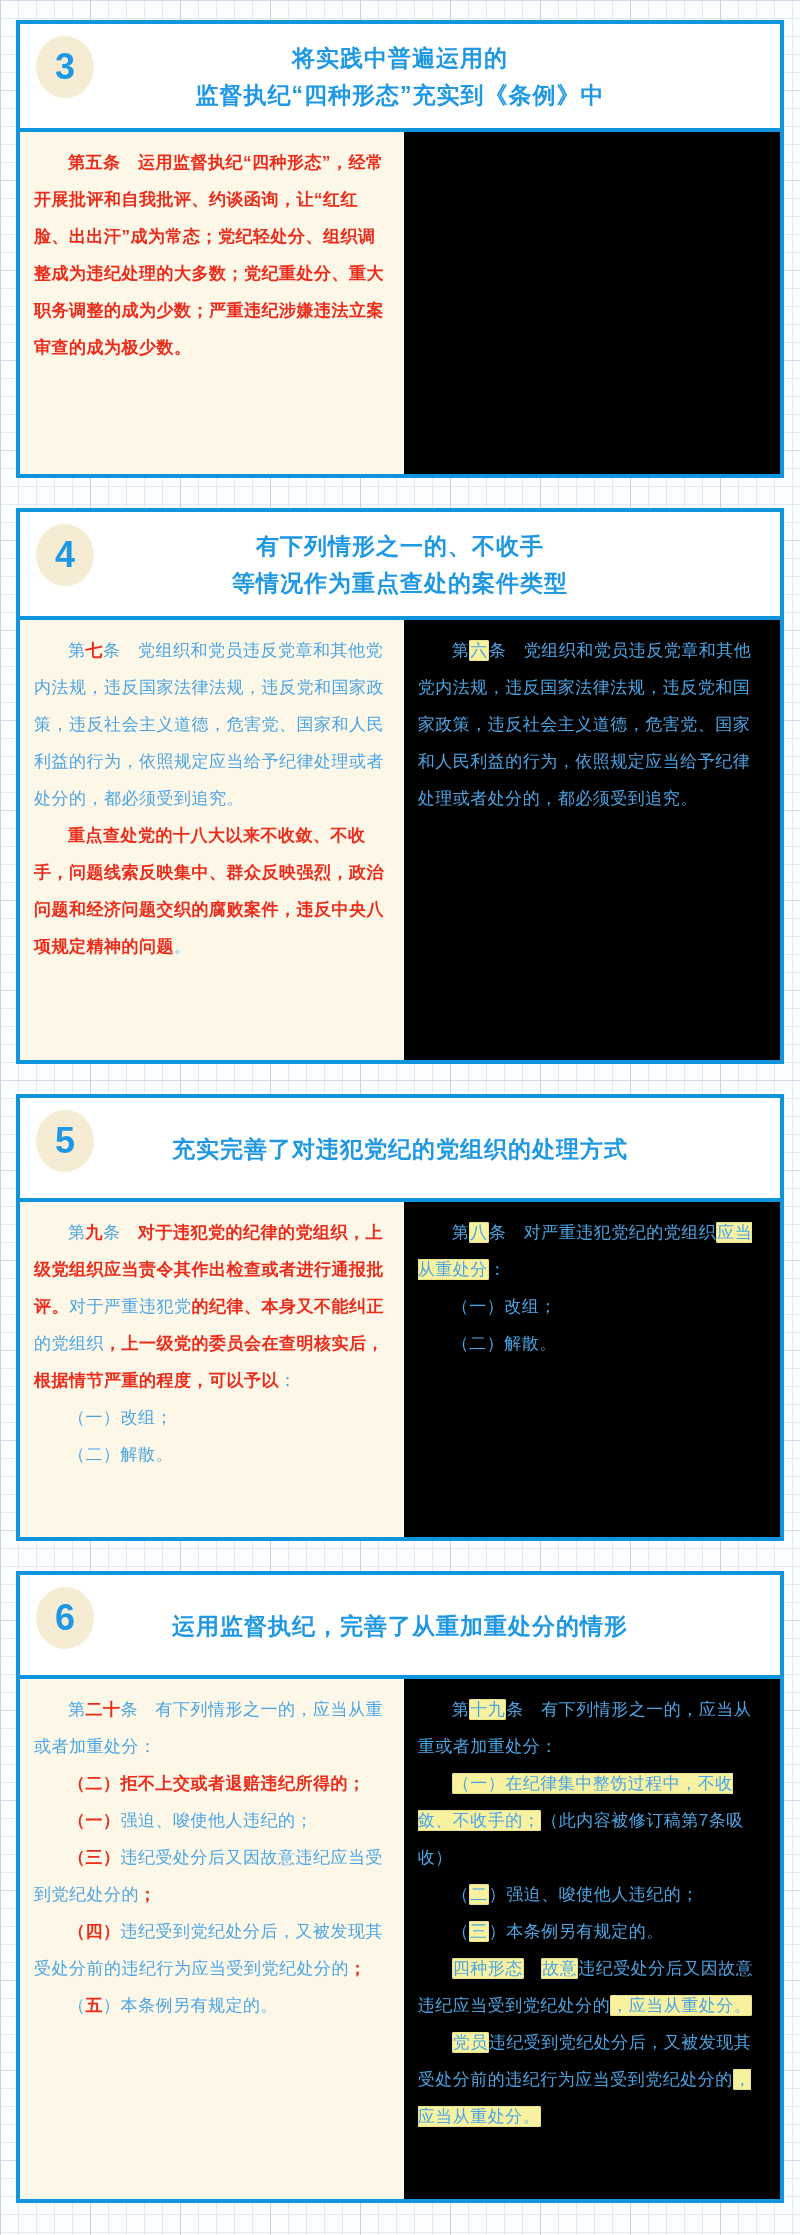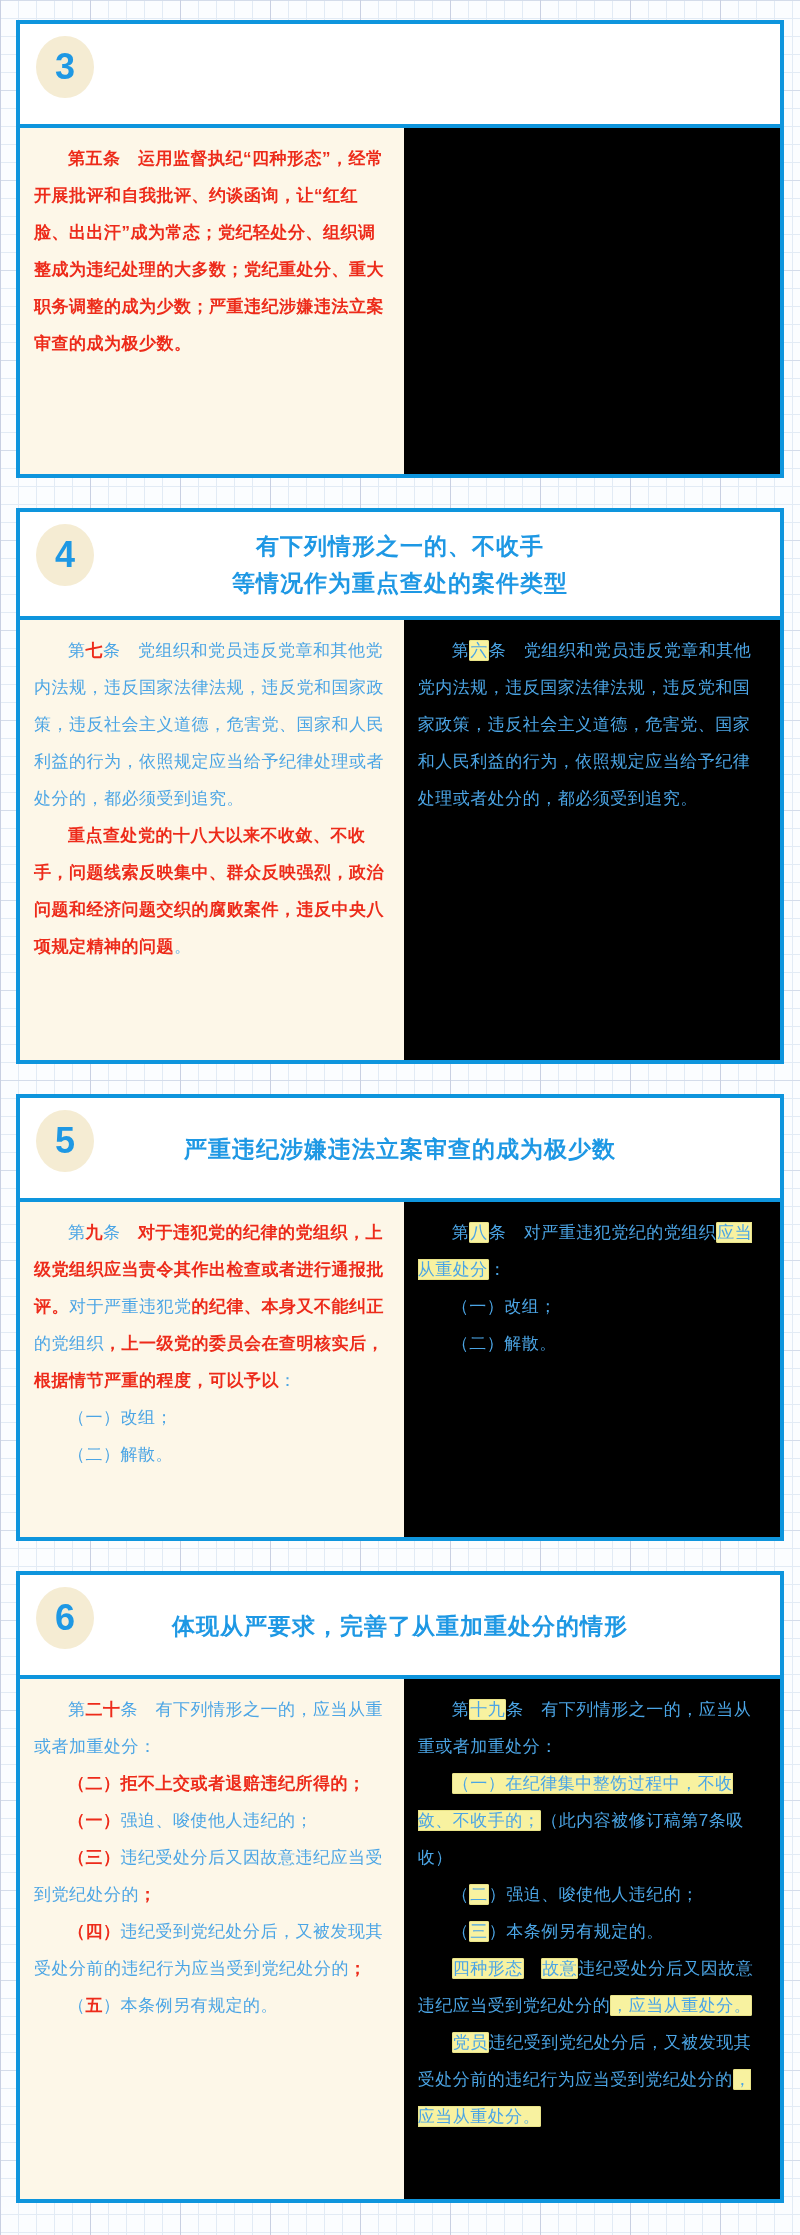--- a/index.html
+++ b/index.html
@@ -95,20 +95,24 @@
   .section[data-idx="2"]{min-height:447px;}
   .section[data-idx="3"]{min-height:632px;}
 </style>
 </head>
 <body>
 
 <div id="page">
   <div class="section" data-idx="0">
     <div class="sec-header">
       <div class="badge">3</div>
+      <div class="sec-title">
+          <div>将实践中普遍运用的</div>
+          <div>监督执纪“四种形态”充实到《条例》中</div>
+        </div>
     </div>
     <div class="sec-body">
       <div class="col col-left">
           <p class="para"><span class="seg-red">第五条　运用监督执纪“四种形态”，经常开展批评和自我批评、约谈函询，让“红红脸、出出汗”成为常态；党纪轻处分、组织调整成为违纪处理的大多数；党纪重处分、重大职务调整的成为少数；严重违纪涉嫌违法立案审查的成为极少数。</span></p>
         </div>
       <div class="col col-right"></div>
     </div>
   </div>
 
   <div class="section" data-idx="1">
@@ -127,42 +131,42 @@
       <div class="col col-right">
           <p class="para"><span class="seg-blue">第</span><span class="seg-blue hl">六</span><span class="seg-blue">条　党组织和党员违反党章和其他党内法规，违反国家法律法规，违反党和国家政策，违反社会主义道德，危害党、国家和人民利益的行为，依照规定应当给予纪律处理或者处分的，都必须受到追究。</span></p>
         </div>
     </div>
   </div>
 
   <div class="section" data-idx="2">
     <div class="sec-header">
       <div class="badge">5</div>
       <div class="sec-title">
-          <div>严重违纪涉嫌违法立案审查的成为极少数</div>
+          <div>充实完善了对违犯党纪的党组织的处理方式</div>
         </div>
     </div>
     <div class="sec-body">
       <div class="col col-left">
           <p class="para"><span class="seg-blue">第</span><span class="seg-red">九</span><span class="seg-blue">条　</span><span class="seg-red">对于违犯党的纪律的党组织，上级党组织应当责令其作出检查或者进行通报批评。</span><span class="seg-blue">对于严重违犯党</span><span class="seg-red">的纪律、本身又不能纠正</span><span class="seg-blue">的党组织</span><span class="seg-red">，上一级党的委员会在查明核实后，根据情节严重的程度，可以予以</span><span class="seg-blue">：</span></p>
           <p class="para"><span class="seg-blue">（一）改组；</span></p>
           <p class="para"><span class="seg-blue">（二）解散。</span></p>
         </div>
       <div class="col col-right">
           <p class="para"><span class="seg-blue">第</span><span class="seg-blue hl">八</span><span class="seg-blue">条　对严重违犯党纪的党组织</span><span class="seg-blue hl">应当从重处分</span><span class="seg-blue">：</span></p>
           <p class="para"><span class="seg-blue">（一）改组；</span></p>
           <p class="para"><span class="seg-blue">（二）解散。</span></p>
         </div>
     </div>
   </div>
 
   <div class="section" data-idx="3">
     <div class="sec-header">
       <div class="badge">6</div>
       <div class="sec-title">
-          <div>体现从严要求，完善了从重加重处分的情形</div>
+          <div>运用监督执纪，完善了从重加重处分的情形</div>
         </div>
     </div>
     <div class="sec-body">
       <div class="col col-left">
           <p class="para"><span class="seg-blue">第</span><span class="seg-red">二十</span><span class="seg-blue">条　有下列情形之一的，应当从重或者加重处分：</span></p>
           <p class="para"><span class="seg-red">（二）拒不上交或者退赔违纪所得的；</span></p>
           <p class="para"><span class="seg-red">（一）</span><span class="seg-blue">强迫、唆使他人违纪的；</span></p>
           <p class="para"><span class="seg-red">（三）</span><span class="seg-blue">违纪受处分后又因故意违纪应当受到党纪处分的</span><span class="seg-red">；</span></p>
           <p class="para"><span class="seg-red">（四）</span><span class="seg-blue">违纪受到党纪处分后，又被发现其受处分前的违纪行为应当受到党纪处分的</span><span class="seg-red">；</span></p>
           <p class="para"><span class="seg-blue">（</span><span class="seg-red">五</span><span class="seg-blue">）本条例另有规定的。</span></p>

